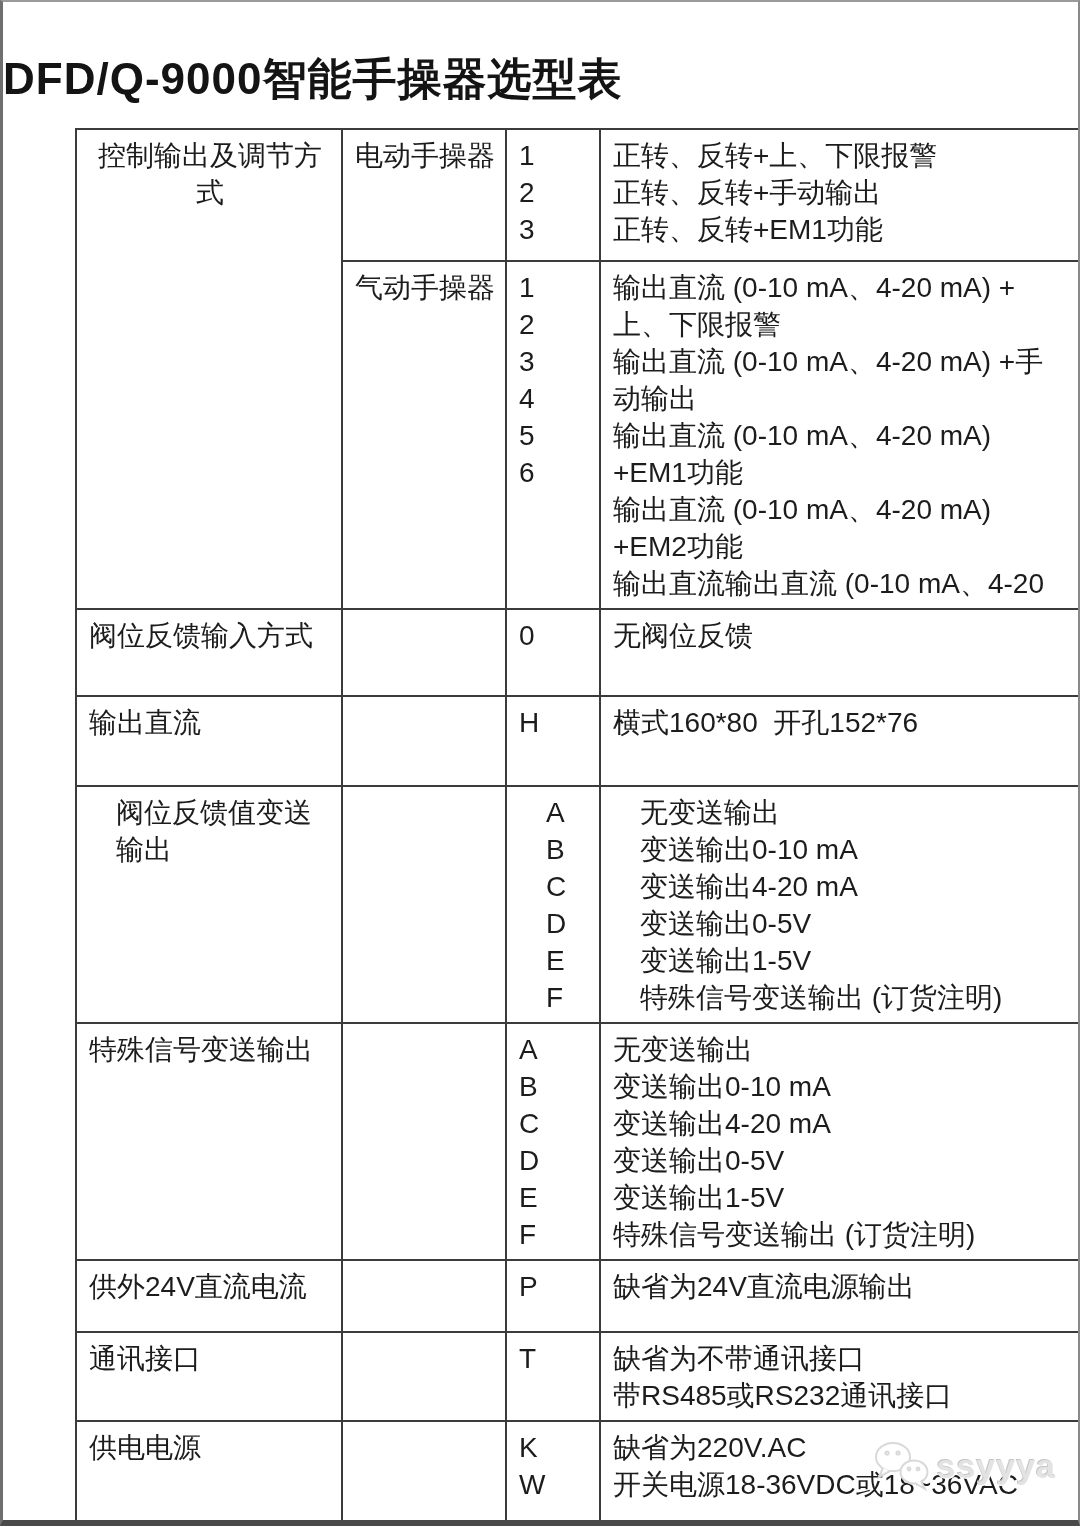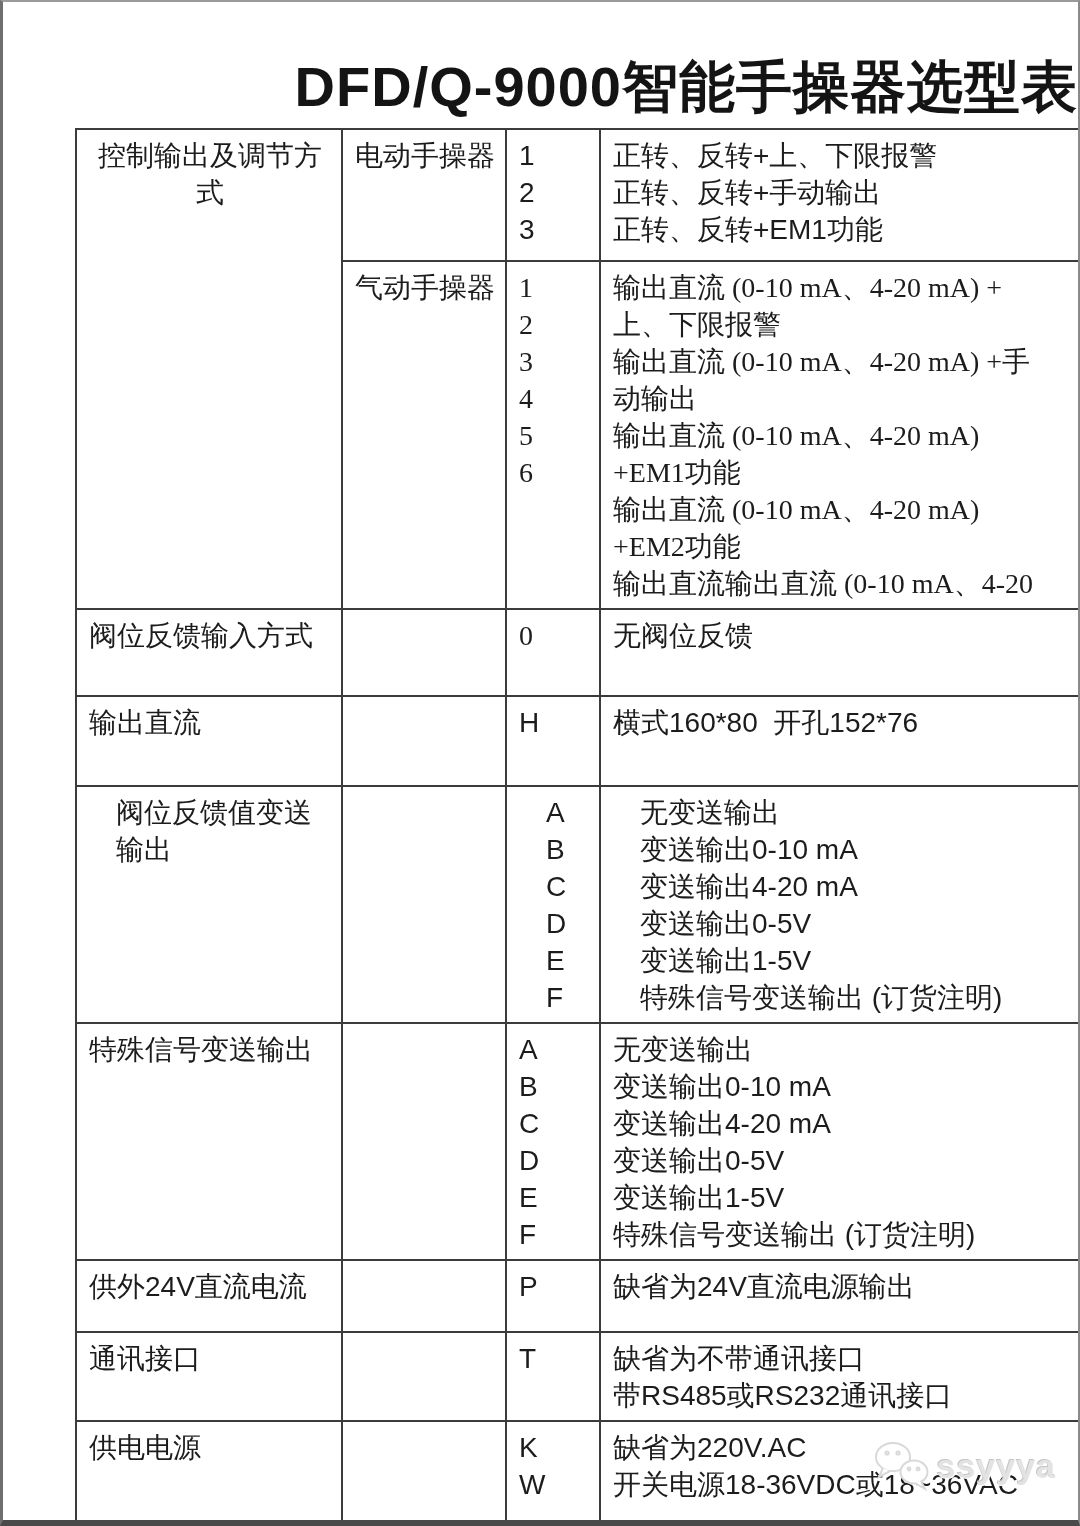--- a/index.html
+++ b/index.html
@@ -16,22 +16,22 @@
     font-family: "Liberation Sans", "DejaVu Sans", sans-serif;
     color: #1c1c1c;
     overflow: hidden;
   }
   .title {
     position: absolute;
     top: 48px;
     left: 0;
     width: 100%;
     margin: 0;
-    text-align: right;
-    font-size: 56px;
+    text-align: left;
+    font-size: 44px;
     font-weight: bold;
     letter-spacing: 1px;
     color: #141414;
   }
   table.sel {
     position: absolute;
     left: 72px;
     top: 126px;
     width: 944px;
     border-collapse: collapse;
@@ -46,22 +46,22 @@
     color: #1c1c1c;
     overflow: hidden;
   }
   td.c1 { width: 242px; }
   td.c2 { width: 140px; }
   td.c3 { width: 70px;  }
   td.c4 { width: 492px; padding-left: 14px; }
   td.center { text-align: center; }
   .ml { white-space: pre-wrap; }
   tr.r1a  td { height: 117px; }
-  tr.r1b  td { height: 312px; font-family: Liberation Serif, serif; }
-  tr.r2   td { height: 72px; font-family: Liberation Serif, serif;  }
+  tr.r1b  td { height: 312px; }
+  tr.r2   td { height: 72px;  }
   tr.r3   td { height: 75px;  }
   tr.r4   td { height: 211px; padding-left: 39px; }
   tr.r5   td { height: 213px; }
   tr.r6   td { height: 57px; border-radius: 31px;  }
   tr.r7   td { height: 73px;  }
   tr.r8   td { height: 95px;  }
   .watermark {
     position: absolute;
     right: 22px;
     bottom: 28px;

